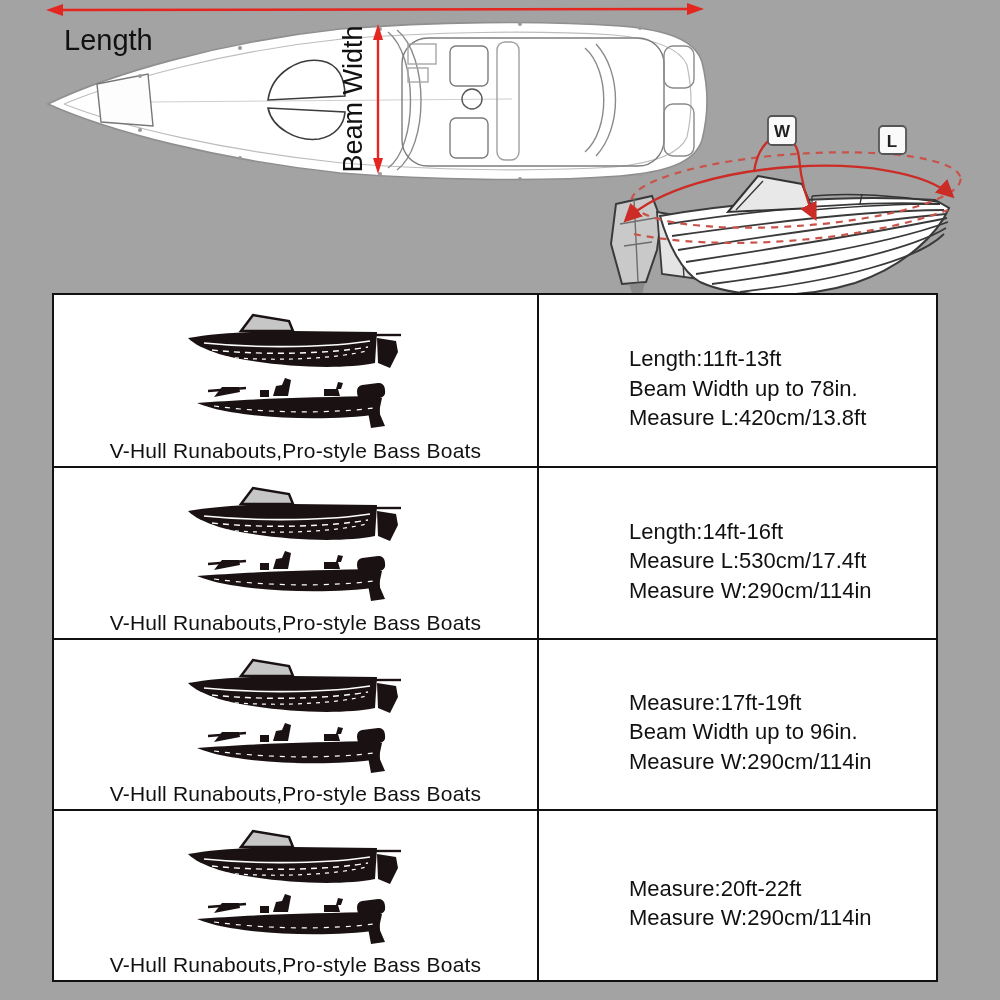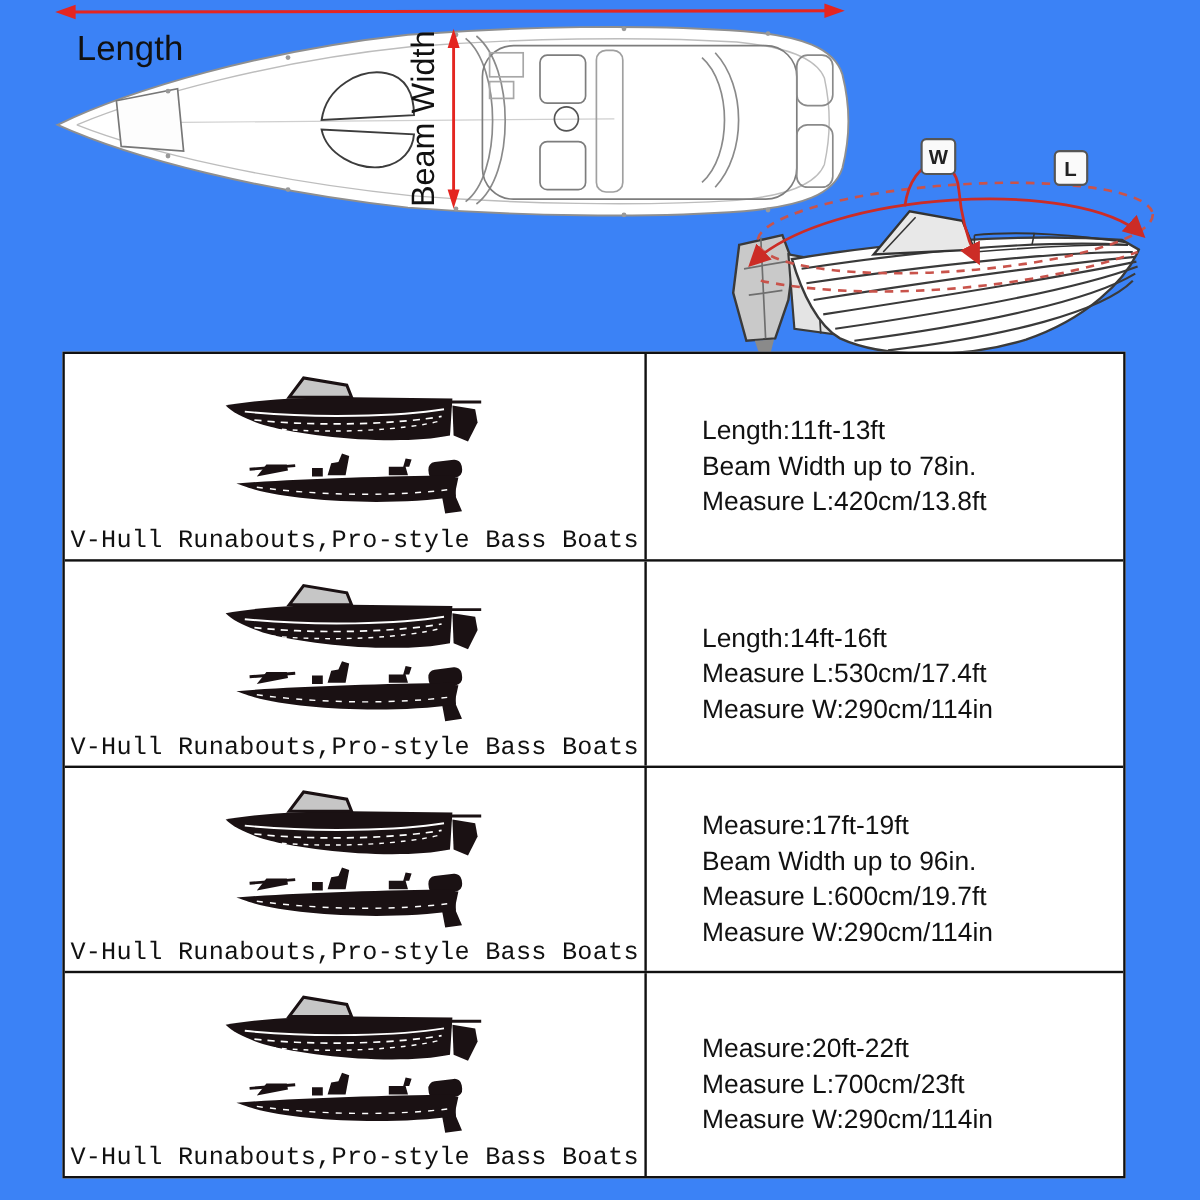--- a/index.html
+++ b/index.html
@@ -1,36 +1,36 @@
 <!DOCTYPE html>
 <html><head>
 <meta charset="utf-8">
 <style>
   html,body{margin:0;padding:0;}
   body{width:1000px;height:1000px;background:#fff;font-family:"Liberation Sans",sans-serif;color:#111;}
-  .canvas{position:relative;width:1000px;height:1000px;background:#3b82f6;overflow:hidden;}
+  .canvas{position:relative;width:1000px;height:1000px;background:#a3a3a3;overflow:hidden;}
   svg text{font-family:"Liberation Sans",sans-serif;}
 
   
   .size-table{
     position:absolute;left:52px;top:293px;width:886px;height:689px;
     border:2px solid #111;box-sizing:border-box;
     display:grid;grid-template-rows:repeat(4,1fr);background:#fff;
   }
   .trow{display:grid;grid-template-columns:485px 1fr;box-sizing:border-box;}
   .trow + .trow{border-top:2px solid #111;}
-  .cell-left{position:relative;border-right:2px solid #111;box-sizing:border-box;overflow:hidden;font-family:Liberation Mono, monospace;}
+  .cell-left{position:relative;border-right:2px solid #111;box-sizing:border-box;overflow:hidden;}
   .cell-left svg{position:absolute;left:0;top:5px;}
   .caption{
     position:absolute;left:0;right:0;bottom:3px;text-align:center;
     font-size:21px;letter-spacing:.2px;white-space:nowrap;
   }
   .cell-right{
     display:flex;flex-direction:column;justify-content:center;
-    padding:16px 6px 0 46px;box-sizing:border-box;
+    padding:16px 6px 0 90px;box-sizing:border-box;
     font-size:22px;line-height:29.5px;white-space:nowrap;
   }
 
   
   .topview{position:absolute;left:0;top:0;}
   .coversketch{position:absolute;left:600px;top:92px;}
 </style>
 </head>
 <body>
 
@@ -212,34 +212,32 @@
       <div class="cell-left">
         <svg width="485" height="140" viewBox="0 0 485 140">
           <use href="#sil-speed"></use>
           <use href="#sil-bass"></use>
         </svg>
         <div class="caption">V-Hull Runabouts,Pro-style Bass Boats</div>
       </div>
       <div class="cell-right">
         <div>Measure:17ft-19ft</div>
         <div>Beam Width up to 96in.</div>
-        <div>Measure L:600cm/19.7ft</div>
         <div>Measure W:290cm/114in</div>
       </div>
     </div>
 
     <div class="trow">
       <div class="cell-left">
         <svg width="485" height="140" viewBox="0 0 485 140">
           <use href="#sil-speed"></use>
           <use href="#sil-bass"></use>
         </svg>
         <div class="caption">V-Hull Runabouts,Pro-style Bass Boats</div>
       </div>
       <div class="cell-right">
         <div>Measure:20ft-22ft</div>
-        <div>Measure L:700cm/23ft</div>
         <div>Measure W:290cm/114in</div>
       </div>
     </div>
 
   </div>
 </div>
 
 </body></html>

